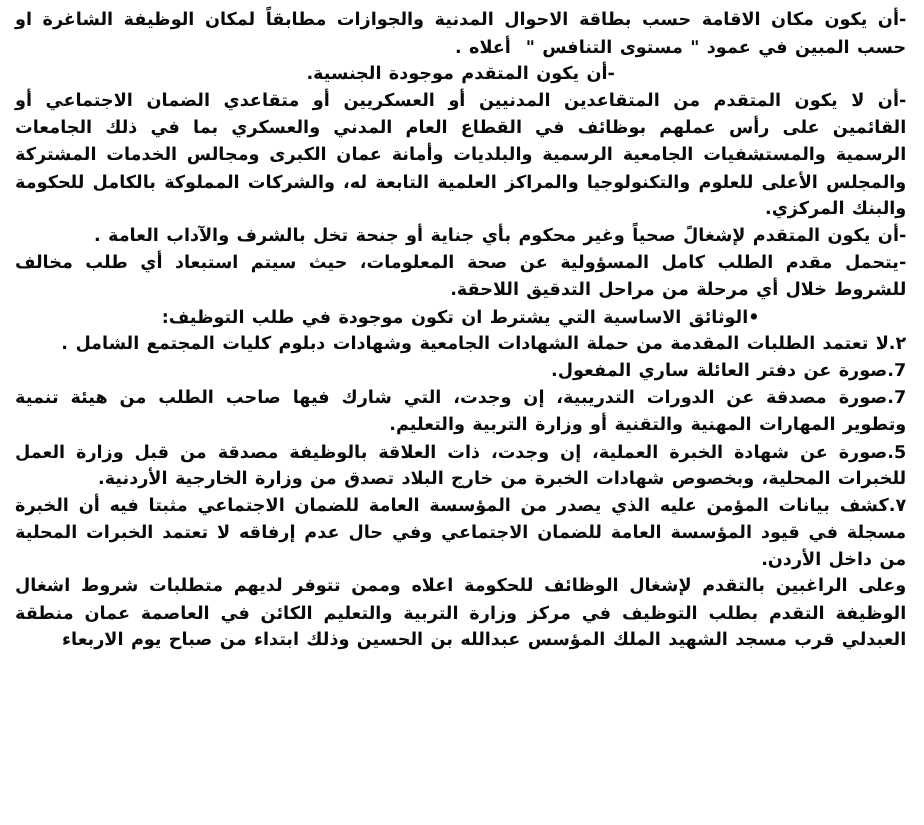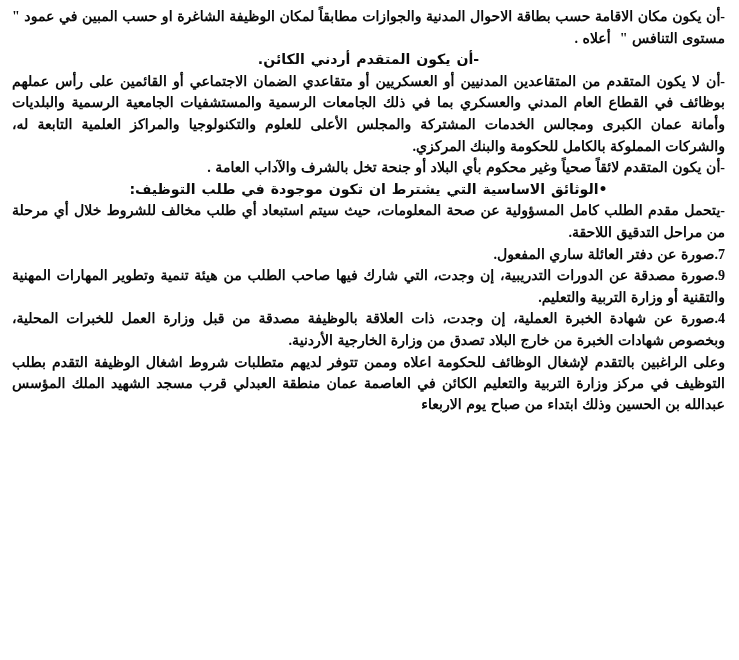--- a/index.html
+++ b/index.html
@@ -29,37 +29,38 @@
     letter-spacing: 0px;
     white-space: pre-wrap;
     word-spacing: 1px;
   }
   .center {
     text-align: center;
   }
   .just {
     text-align: justify;
     text-align-last: right;
-    font-family: Liberation Serif, serif;
   }
   .para {
     margin: 0;
     padding: 0;
   }
   .tight {
     line-height: 21.4px;
   }
 </style>
 </head>
 <body>
 
 <div id="doc">
   <p class="line para just">-أن يكون مكان الاقامة حسب بطاقة الاحوال المدنية والجوازات مطابقاً لمكان الوظيفة الشاغرة او حسب المبين في عمود " مستوى التنافس "  أعلاه .</p>
-  <p class="line para center">-أن يكون المتقدم أردني الكائن.</p>
+  <p class="line para center">-أن يكون المتقدم موجودة الجنسية.</p>
   <p class="line para just">-أن لا يكون المتقدم من المتقاعدين المدنيين أو العسكريين أو متقاعدي الضمان الاجتماعي أو القائمين على رأس عملهم بوظائف في القطاع العام المدني والعسكري بما في ذلك الجامعات الرسمية والمستشفيات الجامعية الرسمية والبلديات وأمانة عمان الكبرى ومجالس الخدمات المشتركة والمجلس الأعلى للعلوم والتكنولوجيا والمراكز العلمية التابعة له، والشركات المملوكة بالكامل للحكومة والبنك المركزي.</p>
-  <p class="line para just">-أن يكون المتقدم لائقاً صحياً وغير محكوم بأي البلاد أو جنحة تخل بالشرف والآداب العامة .</p>
+  <p class="line para just">-أن يكون المتقدم لإشغالً صحياً وغير محكوم بأي جناية أو جنحة تخل بالشرف والآداب العامة .</p>
+  <p class="line para just">-يتحمل مقدم الطلب كامل المسؤولية عن صحة المعلومات، حيث سيتم استبعاد أي طلب مخالف للشروط خلال أي مرحلة من مراحل التدقيق اللاحقة.</p>
   <p class="line para center">•الوثائق الاساسية التي يشترط ان تكون موجودة في طلب التوظيف:</p>
-  <p class="line para just">-يتحمل مقدم الطلب كامل المسؤولية عن صحة المعلومات، حيث سيتم استبعاد أي طلب مخالف للشروط خلال أي مرحلة من مراحل التدقيق اللاحقة.</p>
+  <p class="line para just">٢.لا تعتمد الطلبات المقدمة من حملة الشهادات الجامعية وشهادات دبلوم كليات المجتمع الشامل .</p>
   <p class="line para just">7.صورة عن دفتر العائلة ساري المفعول.</p>
-  <p class="line para just">9.صورة مصدقة عن الدورات التدريبية، إن وجدت، التي شارك فيها صاحب الطلب من هيئة تنمية وتطوير المهارات المهنية والتقنية أو وزارة التربية والتعليم.</p>
-  <p class="line para just">4.صورة عن شهادة الخبرة العملية، إن وجدت، ذات العلاقة بالوظيفة مصدقة من قبل وزارة العمل للخبرات المحلية، وبخصوص شهادات الخبرة من خارج البلاد تصدق من وزارة الخارجية الأردنية.</p>
+  <p class="line para just">7.صورة مصدقة عن الدورات التدريبية، إن وجدت، التي شارك فيها صاحب الطلب من هيئة تنمية وتطوير المهارات المهنية والتقنية أو وزارة التربية والتعليم.</p>
+  <p class="line para just">5.صورة عن شهادة الخبرة العملية، إن وجدت، ذات العلاقة بالوظيفة مصدقة من قبل وزارة العمل للخبرات المحلية، وبخصوص شهادات الخبرة من خارج البلاد تصدق من وزارة الخارجية الأردنية.</p>
+  <p class="line para just">٧.كشف بيانات المؤمن عليه الذي يصدر من المؤسسة العامة للضمان الاجتماعي مثبتا فيه أن الخبرة مسجلة في قيود المؤسسة العامة للضمان الاجتماعي وفي حال عدم إرفاقه لا تعتمد الخبرات المحلية من داخل الأردن.</p>
   <p class="line para just tight">وعلى الراغبين بالتقدم لإشغال الوظائف للحكومة اعلاه وممن تتوفر لديهم متطلبات شروط اشغال الوظيفة التقدم بطلب التوظيف في مركز وزارة التربية والتعليم الكائن في العاصمة عمان منطقة العبدلي قرب مسجد الشهيد الملك المؤسس عبدالله بن الحسين وذلك ابتداء من صباح يوم الاربعاء</p>
 </div>
 
 </body></html>

